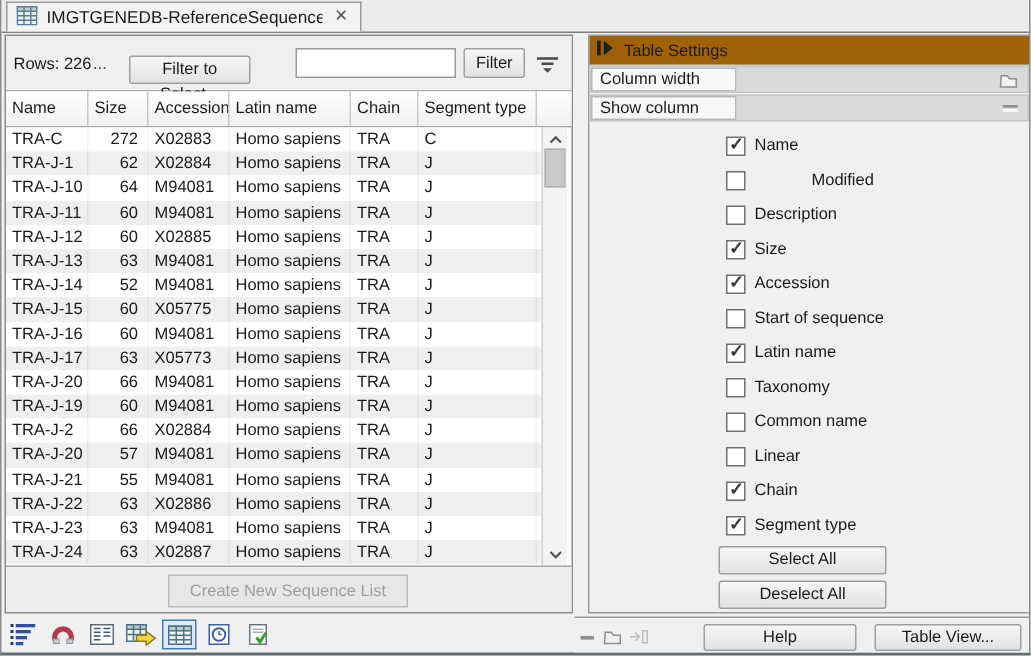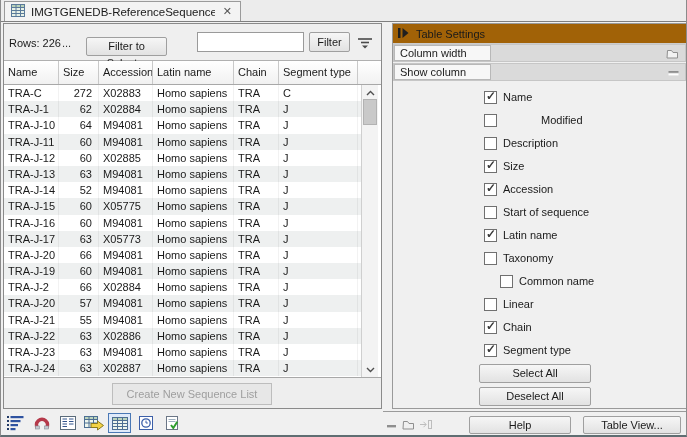--- a/index.html
+++ b/index.html
@@ -425,21 +425,21 @@
         <div class="cb-row" style="top: 204px;">
           <span class="cb-box">
             <span class="tick">✓</span>
           </span>
           <span>Latin name</span>
         </div>
         <div class="cb-row" style="top: 227px;">
           <span class="cb-box"></span>
           <span>Taxonomy</span>
         </div>
-        <div class="cb-row" style="top: 250px; margin-left: 16px;">
+        <div class="cb-row" style="top: 250px;">
           <span class="cb-box"></span>
           <span>Common name</span>
         </div>
         <div class="cb-row" style="top: 273px;">
           <span class="cb-box"></span>
           <span>Linear</span>
         </div>
         <div class="cb-row" style="top: 296px;">
           <span class="cb-box">
             <span class="tick">✓</span>

